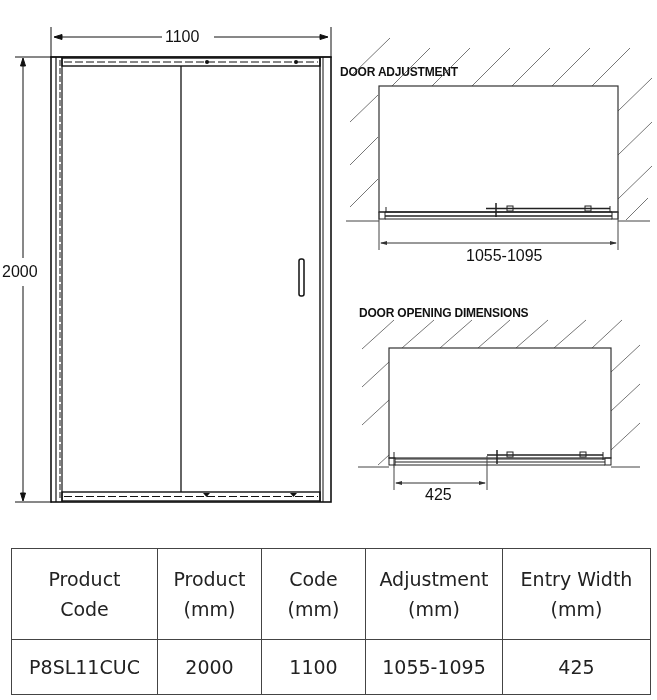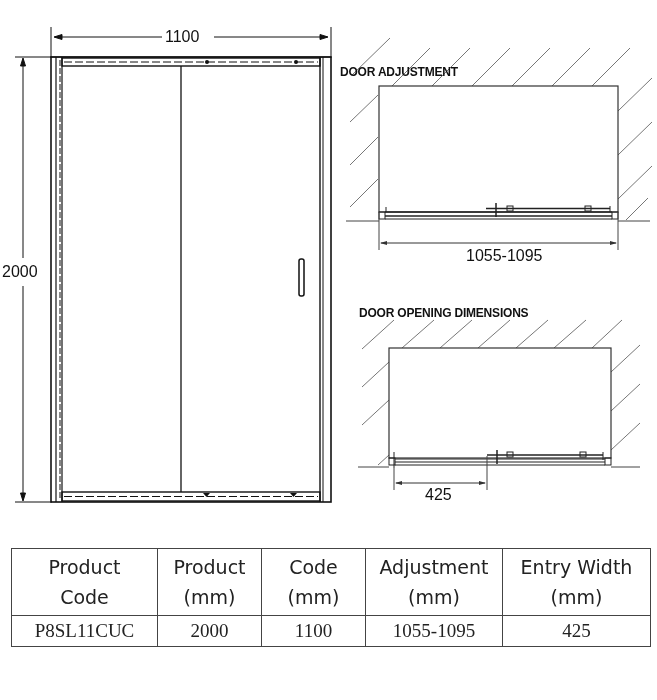--- a/index.html
+++ b/index.html
@@ -3,23 +3,23 @@
 <meta charset="utf-8">
 <style>
   html, body { margin:0; padding:0; background:#ffffff; }
   body { width:657px; height:700px; position:relative; overflow:hidden; font-family:"Liberation Sans", sans-serif; color:#111; }
   .abs { position:absolute; }
   .lbl { font-family:"Liberation Sans", sans-serif; color:#111; white-space:nowrap; }
   .dim { font-size:16px; }
   .title { font-size:12px; font-weight:bold; letter-spacing:-0.2px; }
   svg { position:absolute; left:0; top:0; }
   table.spec { position:absolute; left:11px; top:548px; border-collapse:collapse; font-family:"DejaVu Sans", sans-serif; font-size:19px; color:#222; }
-  table.spec td { border:1.5px solid #444; text-align:center; padding:0 4px; line-height:30px; }
+  table.spec td { border:1.5px solid #444; text-align:center; padding:12px 4px; line-height:30px; }
   table.spec tr.hdr td { height:66px; line-height:30px; }
-  table.spec tr.row td { height:30px;font-family:Liberation Serif, serif; }
+  table.spec tr.row td { height:30px; }
 </style>
 </head>
 <body>
 
 <svg width="657" height="540" viewBox="0 0 657 540">
 
   <g stroke="#111" stroke-width="1" fill="#111">
     <line x1="51" y1="27" x2="51" y2="58"></line>
     <line x1="331" y1="27" x2="331" y2="58"></line>
     <line x1="55" y1="37" x2="162" y2="37"></line>

